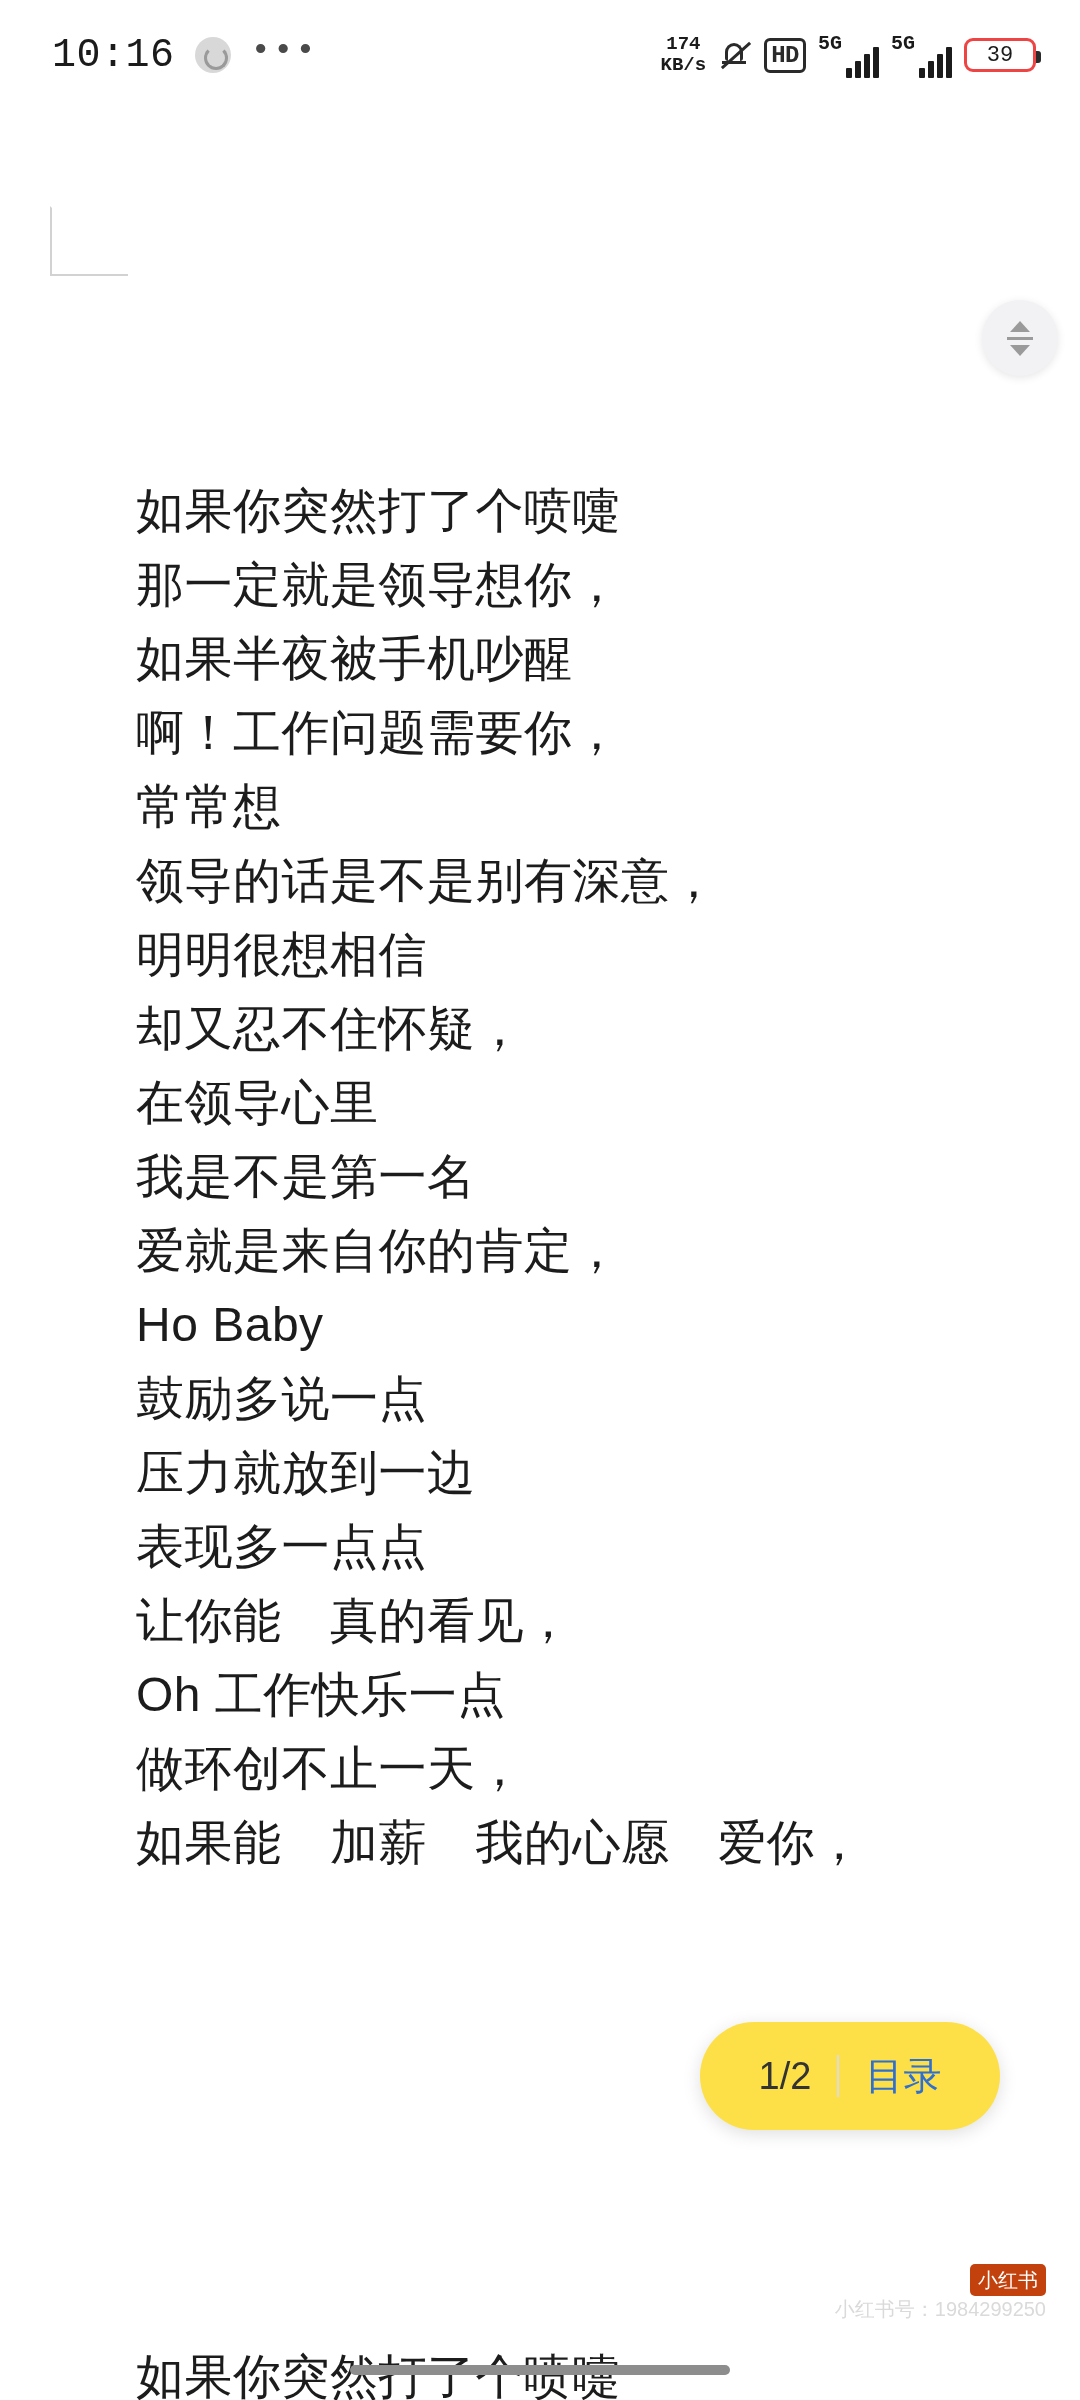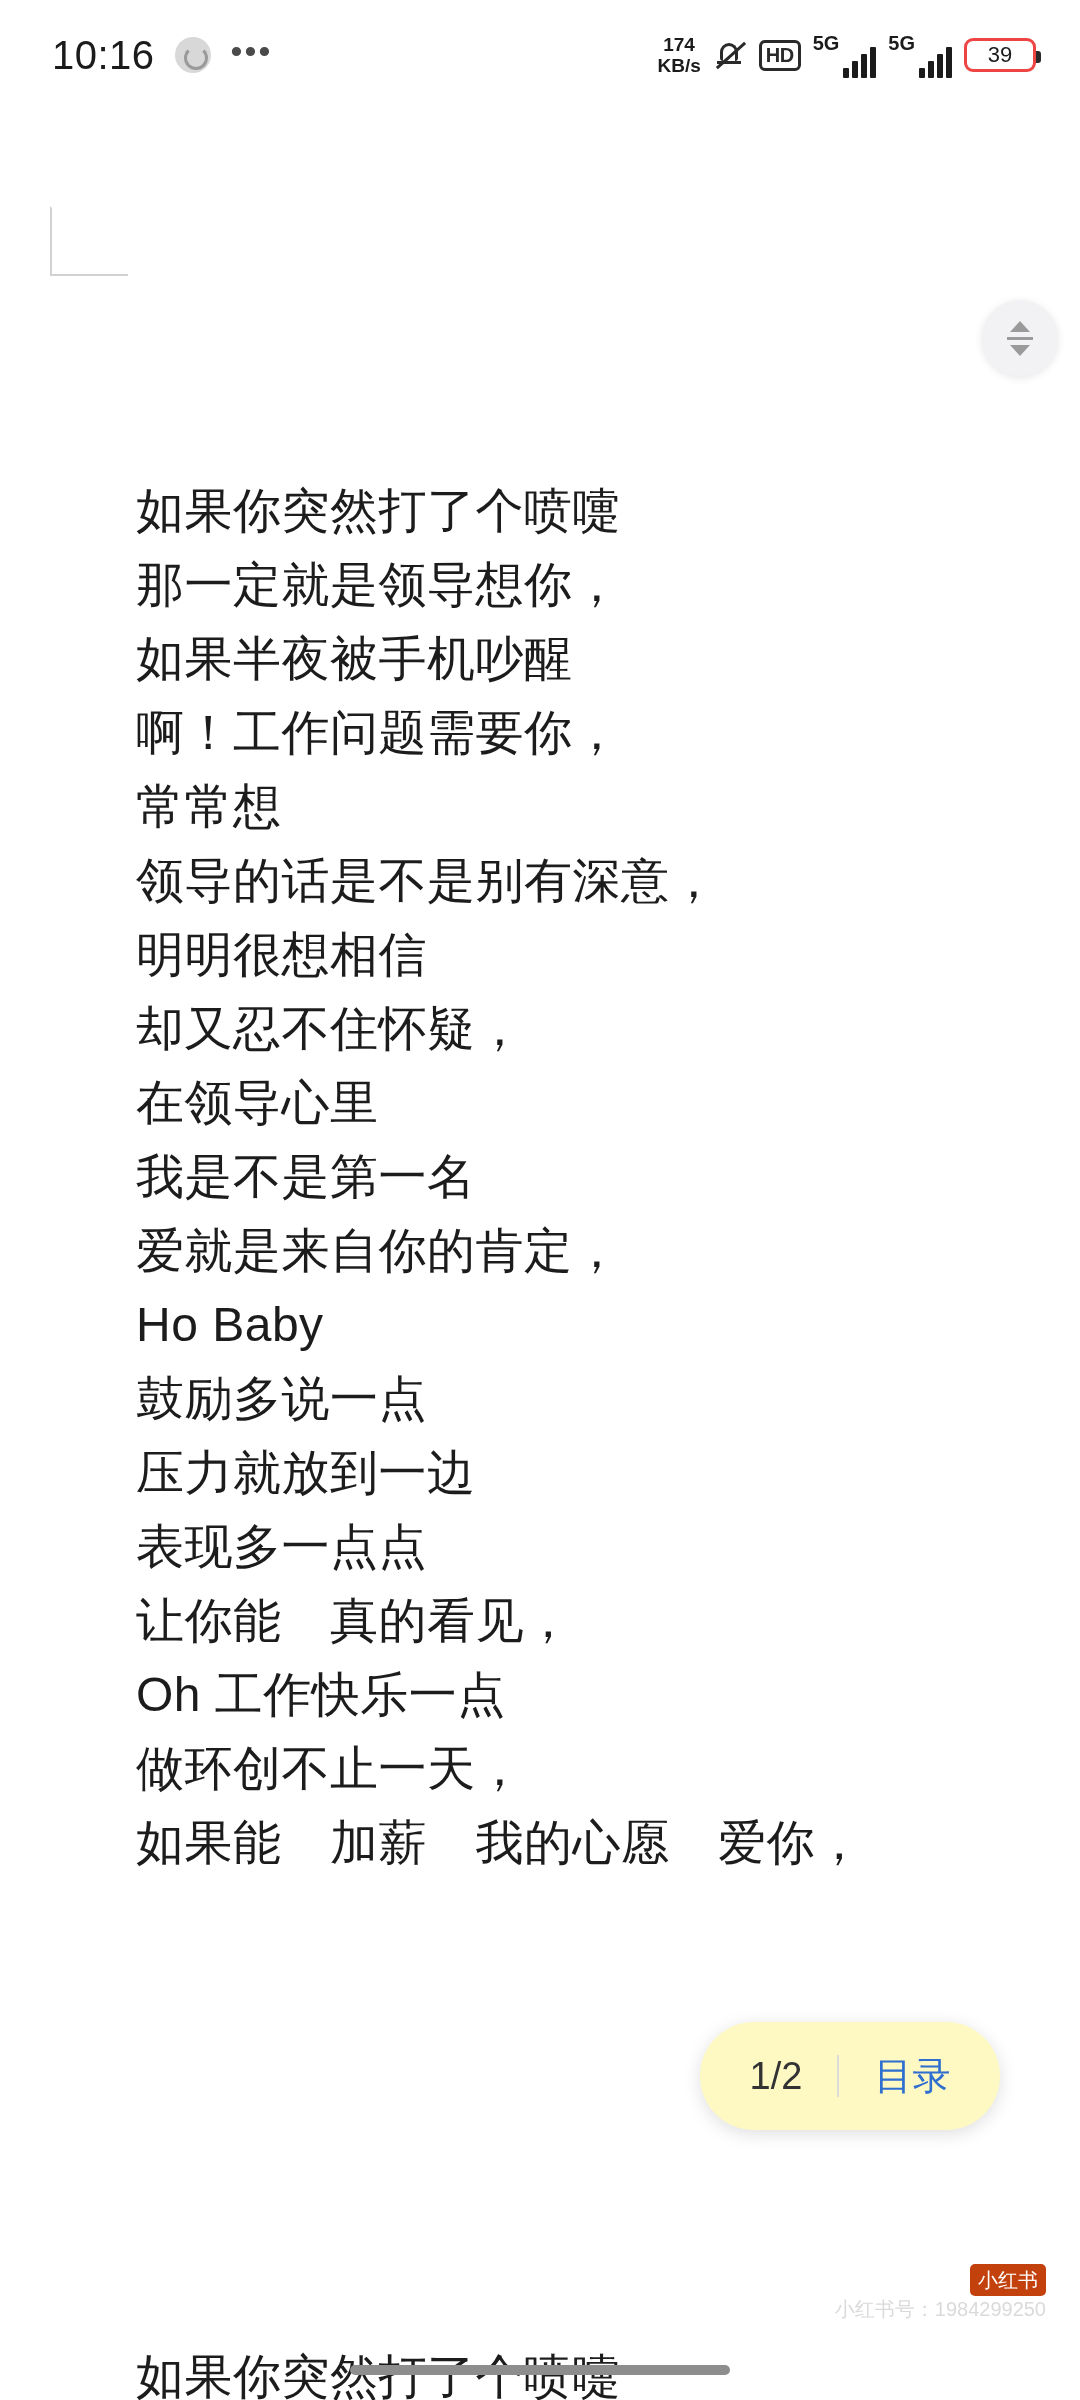--- a/index.html
+++ b/index.html
@@ -20,20 +20,21 @@
   
   .status-bar {
     position: absolute;
     top: 0; left: 0;
     width: 1080px;
     height: 110px;
     display: flex;
     align-items: center;
     justify-content: space-between;
     padding: 0 44px 0 52px;
+    font-family: Liberation Mono, monospace;
   }
   .status-left {
     display: flex;
     align-items: center;
     gap: 20px;
   }
   .status-clock {
     font-size: 40px;
     color: #1b1b1b;
     letter-spacing: 0.5px;
@@ -95,21 +96,21 @@
   .icon-mute .slash {
     position: absolute;
     left: -1px; top: 16px;
     width: 38px; height: 3px;
     background: #2a2a2a;
     transform: rotate(-42deg);
   }
   .hd-badge {
     border: 3px solid #2a2a2a;
     border-radius: 6px;
-    font-size: 20px;
+    font-size: 24px;
     font-weight: bold;
     padding: 1px 4px;
     color: #2a2a2a;
     letter-spacing: -0.5px;
   }
   .sig-group {
     display: flex;
     align-items: flex-end;
     gap: 4px;
   }
@@ -206,27 +207,27 @@
     background: #9a9a9a;
   }
 
   
   .page-pill {
     position: absolute;
     left: 700px;
     top: 2022px;
     width: 300px;
     height: 108px;
-    background: #fef9c3;
+    background: #fde047;
     border-radius: 54px;
     box-shadow: 0 4px 18px rgba(0,0,0,0.13);
     display: flex;
     align-items: center;
     justify-content: center;
-    gap: 9px;
+    gap: 0;
   }
   .page-pill .pg {
     font-size: 38px;
     color: #333333;
     padding-right: 26px;
   }
   .page-pill .divider {
     width: 2px;
     height: 42px;
     background: #dcdcdc;

